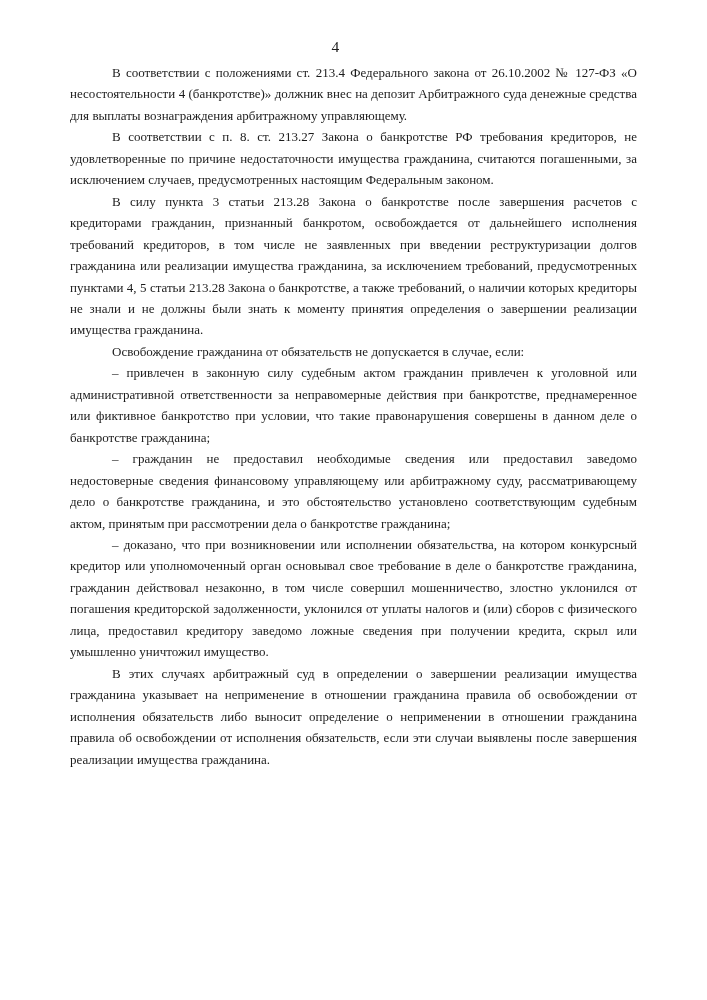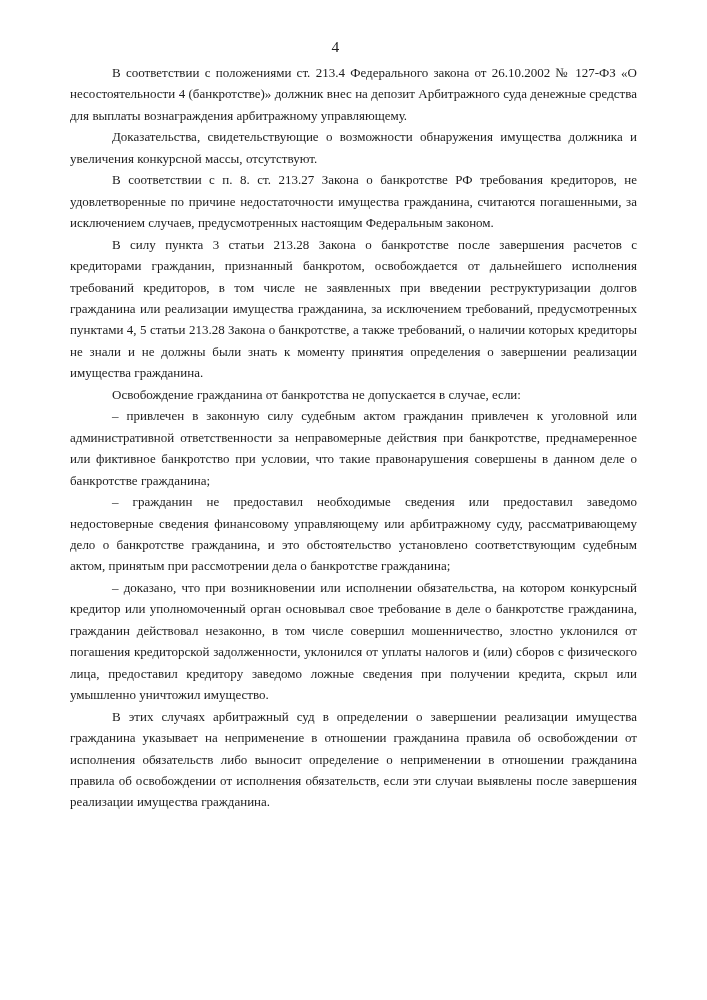--- a/index.html
+++ b/index.html
@@ -70,24 +70,23 @@
 </head>
 <body>
 
 <div class="page">
 
   <div class="page-number">4</div>
 
   <div class="body-text">
 
     <p class="para">В соответствии с положениями ст. 213.4 Федерального закона от 26.10.2002 № 127-ФЗ «О несостоятельности 4 (банкротстве)» должник внес на депозит Арбитражного суда денежные средства для выплаты вознаграждения арбитражному управляющему.</p>
-    <p class="para">Доказательства, свидетельствующие о возможности обнаружения имущества должника и увеличения конкурсной массы, отсутствуют.</p>
     <p class="para">В соответствии с п. 8. ст. 213.27 Закона о банкротстве РФ требования кредиторов, не удовлетворенные по причине недостаточности имущества гражданина, считаются погашенными, за исключением случаев, предусмотренных настоящим Федеральным законом.</p>
     <p class="para">В силу пункта 3 статьи 213.28 Закона о банкротстве после завершения расчетов с кредиторами гражданин, признанный банкротом, освобождается от дальнейшего исполнения требований кредиторов, в том числе не заявленных при введении реструктуризации долгов гражданина или реализации имущества гражданина, за исключением требований, предусмотренных пунктами 4, 5 статьи 213.28 Закона о банкротстве, а также требований, о наличии которых кредиторы не знали и не должны были знать к моменту принятия определения о завершении реализации имущества гражданина.</p>
-    <p class="para">Освобождение гражданина от банкротства не допускается в случае, если:</p>
+    <p class="para">Освобождение гражданина от обязательств не допускается в случае, если:</p>
     <p class="para list-item">– привлечен в законную силу судебным актом гражданин привлечен к уголовной или административной ответственности за неправомерные действия при банкротстве, преднамеренное или фиктивное банкротство при условии, что такие правонарушения совершены в данном деле о банкротстве гражданина;</p>
     <p class="para list-item">– гражданин не предоставил необходимые сведения или предоставил заведомо недостоверные сведения финансовому управляющему или арбитражному суду, рассматривающему дело о банкротстве гражданина, и это обстоятельство установлено соответствующим судебным актом, принятым при рассмотрении дела о банкротстве гражданина;</p>
     <p class="para list-item">– доказано, что при возникновении или исполнении обязательства, на котором конкурсный кредитор или уполномоченный орган основывал свое требование в деле о банкротстве гражданина, гражданин действовал незаконно, в том числе совершил мошенничество, злостно уклонился от погашения кредиторской задолженности, уклонился от уплаты налогов и (или) сборов с физического лица, предоставил кредитору заведомо ложные сведения при получении кредита, скрыл или умышленно уничтожил имущество.</p>
     <p class="para">В этих случаях арбитражный суд в определении о завершении реализации имущества гражданина указывает на неприменение в отношении гражданина правила об освобождении от исполнения обязательств либо выносит определение о неприменении в отношении гражданина правила об освобождении от исполнения обязательств, если эти случаи выявлены после завершения реализации имущества гражданина.</p>
 
   </div>
 
 </div>
 
 </body></html>

